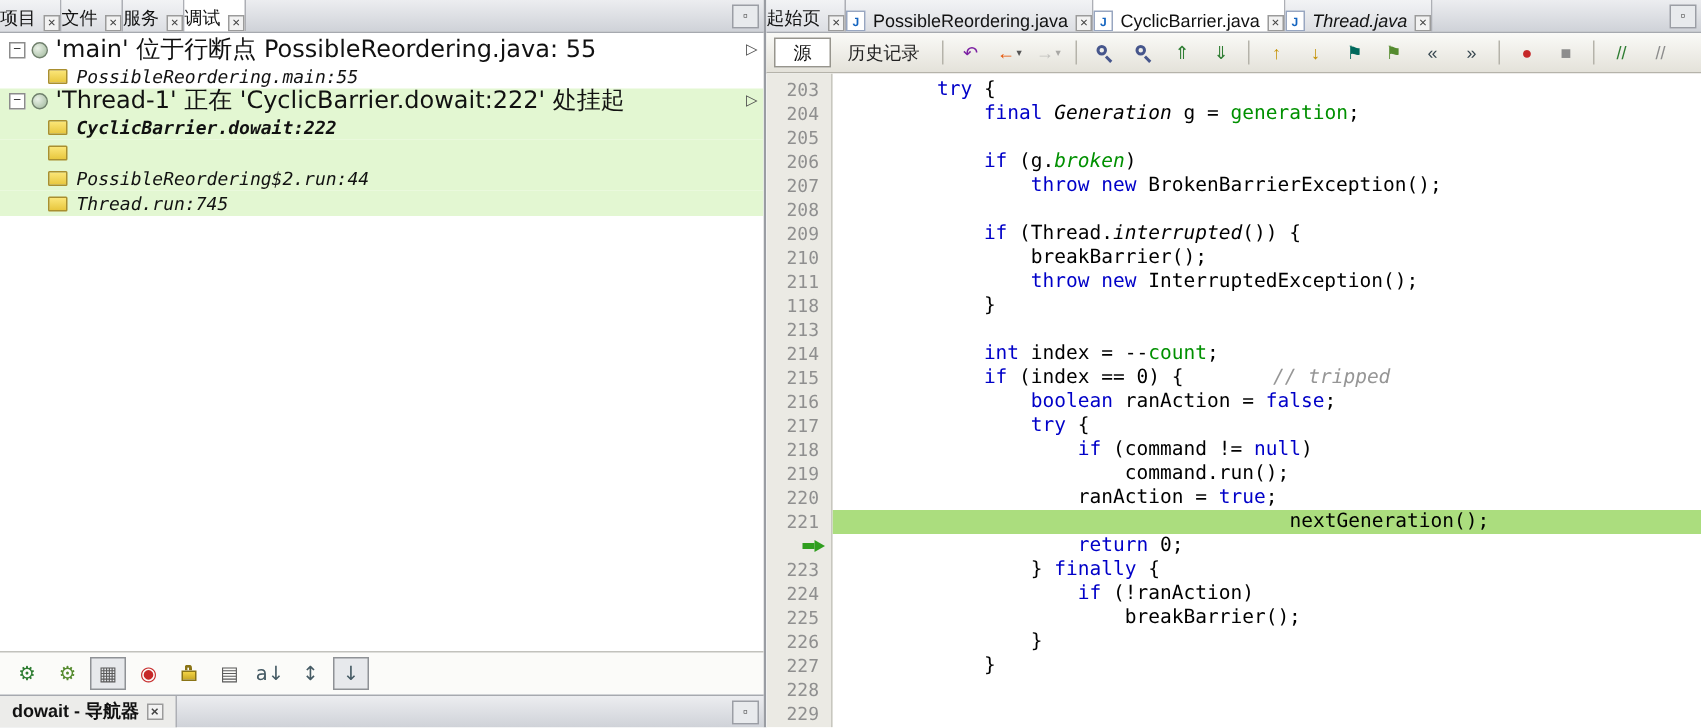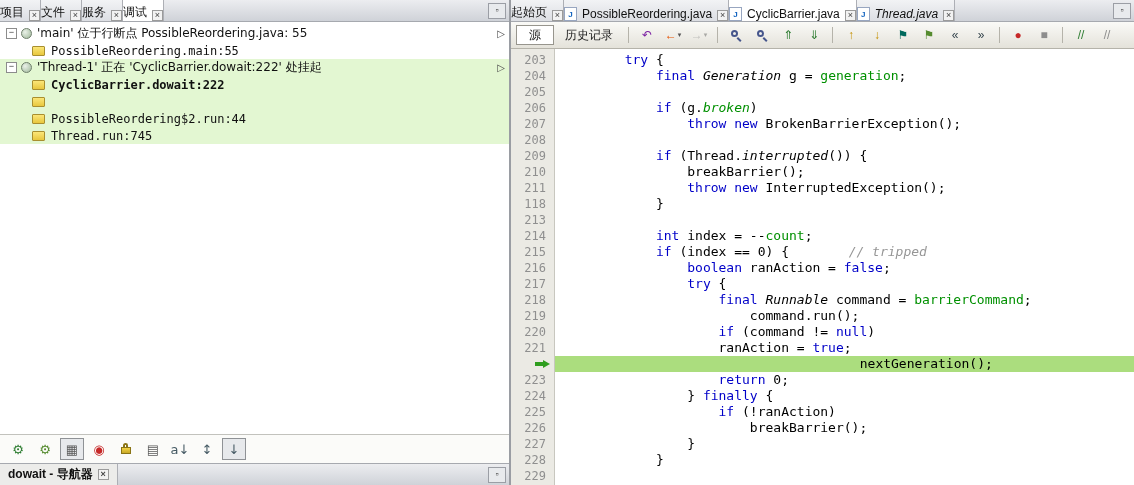--- a/index.html
+++ b/index.html
@@ -17,24 +17,24 @@
   .spacer{flex:1;}
 
   
   .left{width:509px;flex:none;display:flex;flex-direction:column;border-right:2px solid #9a9da3;background:#fff;}
   .tree{flex:1;background:#fff;overflow:hidden;padding-top:3px;}
   .row{height:17px;display:flex;align-items:center;padding-left:4px;}
   .row.sel{background:var(--selection);}
   .handle{width:9px;height:9px;border:1px solid #8C8C8C;background:#fff;font-size:9px;line-height:7px;text-align:center;color:#333;margin:0 3px 0 2px;flex:none;}
   .handle-gap{width:14px;flex:none;}
   .thread-icon{width:11px;height:11px;border-radius:50%;background:radial-gradient(circle at 35% 35%,#EAF1E8,#9FB89A);border:1px solid #6F7F6C;margin:0 5px 0 1px;flex:none;box-sizing:border-box;}
-  .t-label{font-family:"DejaVu Sans","Liberation Sans",sans-serif;font-size:12px;white-space:pre;}
+  .t-label{font-family:"DejaVu Sans","Liberation Sans",sans-serif;font-size:16px;white-space:pre;}
   .frame-indent{width:28px;flex:none;}
   .frame-icon{width:13px;height:10px;background:linear-gradient(#FBE678,#E8C73E);border:1px solid #A98F2F;border-radius:1px;margin-right:6px;flex:none;box-sizing:border-box;}
-  .f-label{font-family:"DejaVu Sans Mono","Liberation Mono",monospace;font-size:12px;white-space:pre;}
+  .f-label{font-family:"DejaVu Sans Mono","Liberation Mono",monospace;font-size:12px;white-space:pre;font-style:italic;}
   .f-label.b{font-weight:bold;}
   .action{margin-right:4px;flex:none;}
   .action.resume{color:#4a4a4a;font-size:10px;line-height:10px;}
   .pause-bars{width:7px;height:9px;border-left:2px solid #4a4a4a;border-right:2px solid #4a4a4a;box-sizing:border-box;}
   .dbg-toolbar{height:28px;border-top:1px solid #C2C2BD;background:#FBFBF9;display:flex;align-items:center;gap:3px;padding:0 6px;flex:none;}
   .dbg-btn{width:22px;height:20px;display:flex;align-items:center;justify-content:center;border:1px solid transparent;font-size:13px;}
   .dbg-btn.pressed{border:1px solid #8f9296;background:#E7E9EC;}
   .dbg-btn .glyph{font-family:"DejaVu Sans",sans-serif;}
   .lock{position:relative;width:11px;height:12px;}
   .lock::before{content:"";position:absolute;left:2px;top:0;width:5px;height:4px;border:2px solid #8A7416;border-bottom:none;border-radius:3px 3px 0 0;box-sizing:border-box;}
@@ -313,23 +313,22 @@
           <div class="code-line"></div>
           <div class="code-line"><span class="tk-p">            </span><span class="tk-k">if</span><span class="tk-p"> (Thread.</span><span class="tk-t">interrupted</span><span class="tk-p">()) {</span></div>
           <div class="code-line"><span class="tk-p">                breakBarrier();</span></div>
           <div class="code-line"><span class="tk-p">                </span><span class="tk-k">throw</span><span class="tk-p"> </span><span class="tk-k">new</span><span class="tk-p"> InterruptedException();</span></div>
           <div class="code-line"><span class="tk-p">            }</span></div>
           <div class="code-line"></div>
           <div class="code-line"><span class="tk-p">            </span><span class="tk-k">int</span><span class="tk-p"> index = --</span><span class="tk-f">count</span><span class="tk-p">;</span></div>
           <div class="code-line"><span class="tk-p">            </span><span class="tk-k">if</span><span class="tk-p"> (index == 0) {  </span><span class="tk-c">// tripped</span></div>
           <div class="code-line"><span class="tk-p">                </span><span class="tk-k">boolean</span><span class="tk-p"> ranAction = </span><span class="tk-k">false</span><span class="tk-p">;</span></div>
           <div class="code-line"><span class="tk-p">                </span><span class="tk-k">try</span><span class="tk-p"> {</span></div>
-          <div class="code-line"><span class="tk-p">                    </span><span class="tk-k">final</span><span class="tk-p"> </span><span class="tk-t">Runnable</span><span class="tk-p"> command = </span><span class="tk-f">barrierCommand</span><span class="tk-p">;</span></div>
+          <div class="code-line"><span class="tk-p">                    </span><span class="tk-k">if</span><span class="tk-p"> (command != </span><span class="tk-k">null</span><span class="tk-p">)</span></div>
           <div class="code-line"><span class="tk-p">                        command.run();</span></div>
-          <div class="code-line"><span class="tk-p">                    </span><span class="tk-k">if</span><span class="tk-p"> (command != </span><span class="tk-k">null</span><span class="tk-p">)</span></div>
           <div class="code-line"><span class="tk-p">                    ranAction = </span><span class="tk-k">true</span><span class="tk-p">;</span></div>
           <div class="code-line current"><span class="tk-p">                    nextGeneration();</span></div>
           <div class="code-line"><span class="tk-p">                    </span><span class="tk-k">return</span><span class="tk-p"> 0;</span></div>
           <div class="code-line"><span class="tk-p">                } </span><span class="tk-k">finally</span><span class="tk-p"> {</span></div>
           <div class="code-line"><span class="tk-p">                    </span><span class="tk-k">if</span><span class="tk-p"> (!ranAction)</span></div>
           <div class="code-line"><span class="tk-p">                        breakBarrier();</span></div>
           <div class="code-line"><span class="tk-p">                }</span></div>
           <div class="code-line"><span class="tk-p">            }</span></div>
           <div class="code-line"></div>
         </div>

